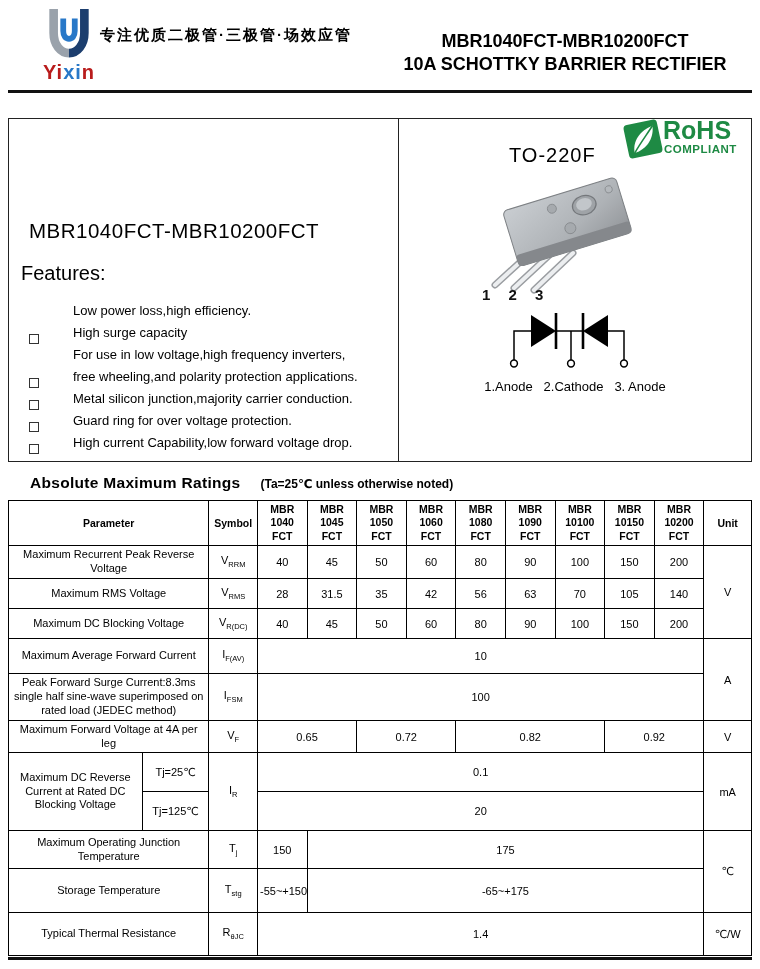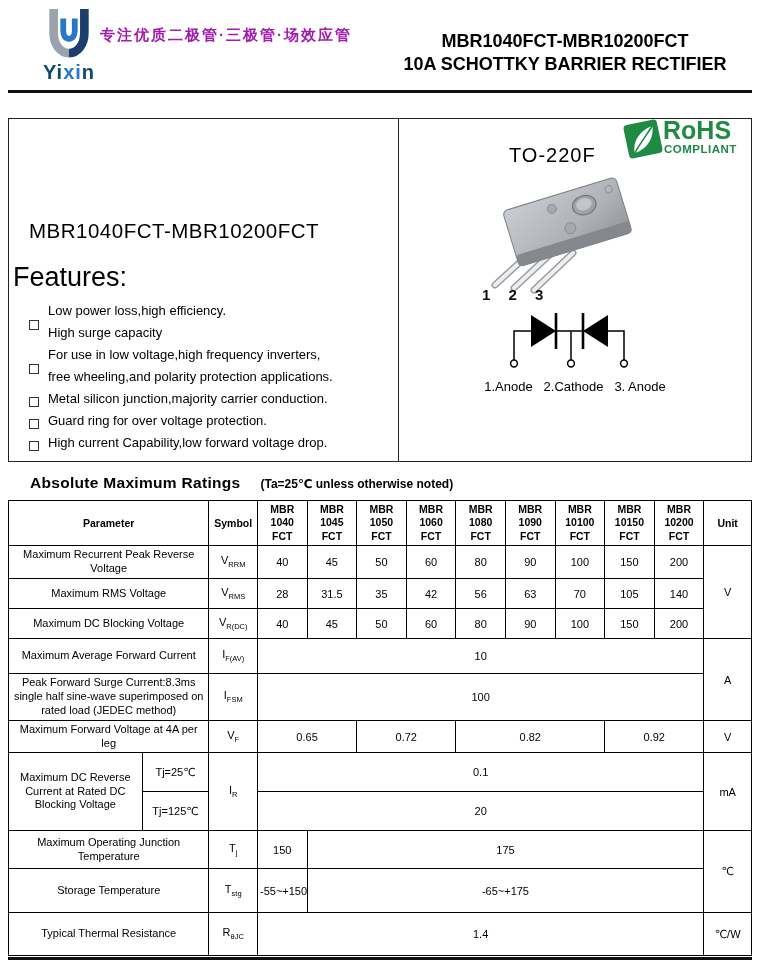--- a/index.html
+++ b/index.html
@@ -4,37 +4,37 @@
 <style>
   * { margin:0; padding:0; box-sizing:border-box; }
   body { background:#fff; }
   .page {
     position:relative; width:760px; height:969px; background:#ffffff;
     font-family:"Liberation Sans","DejaVu Sans",sans-serif; color:#000; overflow:hidden;
   }
   
   .logo { position:absolute; left:26px; top:6px; width:86px; text-align:center; }
   .logo-word { font-size:20px; font-weight:bold; letter-spacing:1px; margin-top:-3px; }
-  .logo-word .navy { color:#0c4a6e; }
+  .logo-word .navy { color:#b91c1c; }
   .logo-word .blue { color:#2878c8; }
   .company { position:absolute; left:100px; top:20px; }
   .company-name { font-size:24px; font-weight:bold; color:#1a4b9b; letter-spacing:2px; }
-  .company-tagline { font-size:15px; font-weight:bold; color:#a21caf; letter-spacing:2px; margin-top:6px; }
+  .company-tagline { font-size:15px; font-weight:bold; color:#000000; letter-spacing:2px; margin-top:6px; }
   .doc-title { position:absolute; right:10px; top:30px; width:370px; text-align:center; font-weight:bold; }
   .doc-title div { font-size:18px; line-height:1.3; }
   .rule-top { position:absolute; left:8px; top:90px; width:744px; height:3px; background:#111; }
   .rule-bottom { position:absolute; left:8px; top:957px; width:744px; height:3px; background:#111; }
   
   .product-box { position:absolute; left:8px; top:118px; width:744px; height:344px; border:1.2px solid #222; }
   .product-left { position:absolute; left:0; top:0; width:390px; height:100%; border-right:1.2px solid #222; }
   .product-right { position:absolute; left:390px; top:0; width:352px; height:100%; }
   .product-title { position:absolute; left:20px; top:100px; font-size:20.5px; letter-spacing:0.5px; }
-  .features-heading { position:absolute; left:4px; top:143px; font-size:27px; }
+  .features-heading { position:absolute; left:12px; top:143px; font-size:20px; }
   .features-list { position:absolute; left:20px; top:181px; font-size:13px; line-height:22px; width:360px; }
-  .feature-item { display:flex; align-items:center; }
+  .feature-item { display:flex; align-items:flex-end;gap:25px; }
   .checkbox { flex:none; width:10px; height:10px; border:1.4px solid #333; margin:6px 9px 0 0; }
   .package-name { position:absolute; left:110px; top:25px; font-size:20px; letter-spacing:1px; }
   .rohs { position:absolute; right:8px; top:-8px;text-align:center; }
   .pkg-img { position:absolute; left:58px; top:50px;text-align:center; }
   .diode-img { position:absolute; left:82px; top:190px; }
   .pinout { position:absolute; left:0; top:260px; width:100%; text-align:center; font-size:13px; white-space:pre; }
   
   .ratings-header { position:absolute; left:30px; top:474px; display:flex; align-items:baseline; gap:20px; }
   .ratings-title { font-size:15.5px; font-weight:bold; letter-spacing:0.3px; }
   .ratings-note { font-size:12px; font-weight:bold; }

